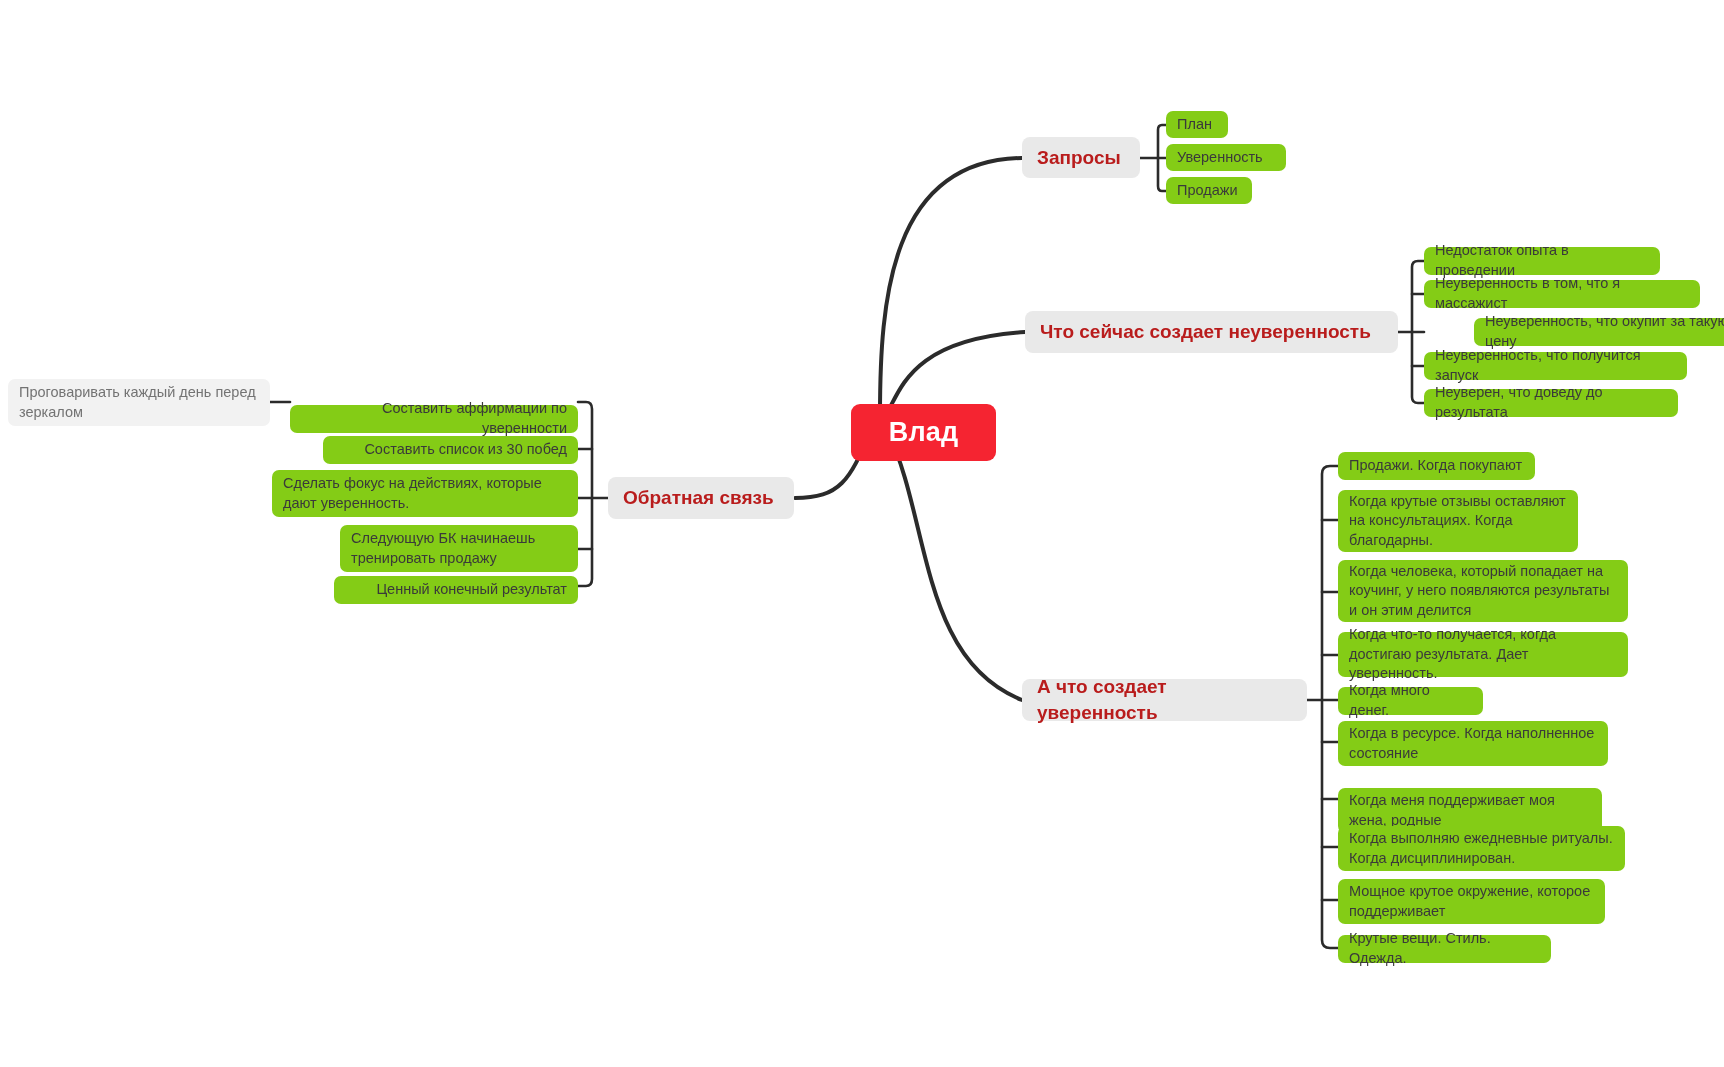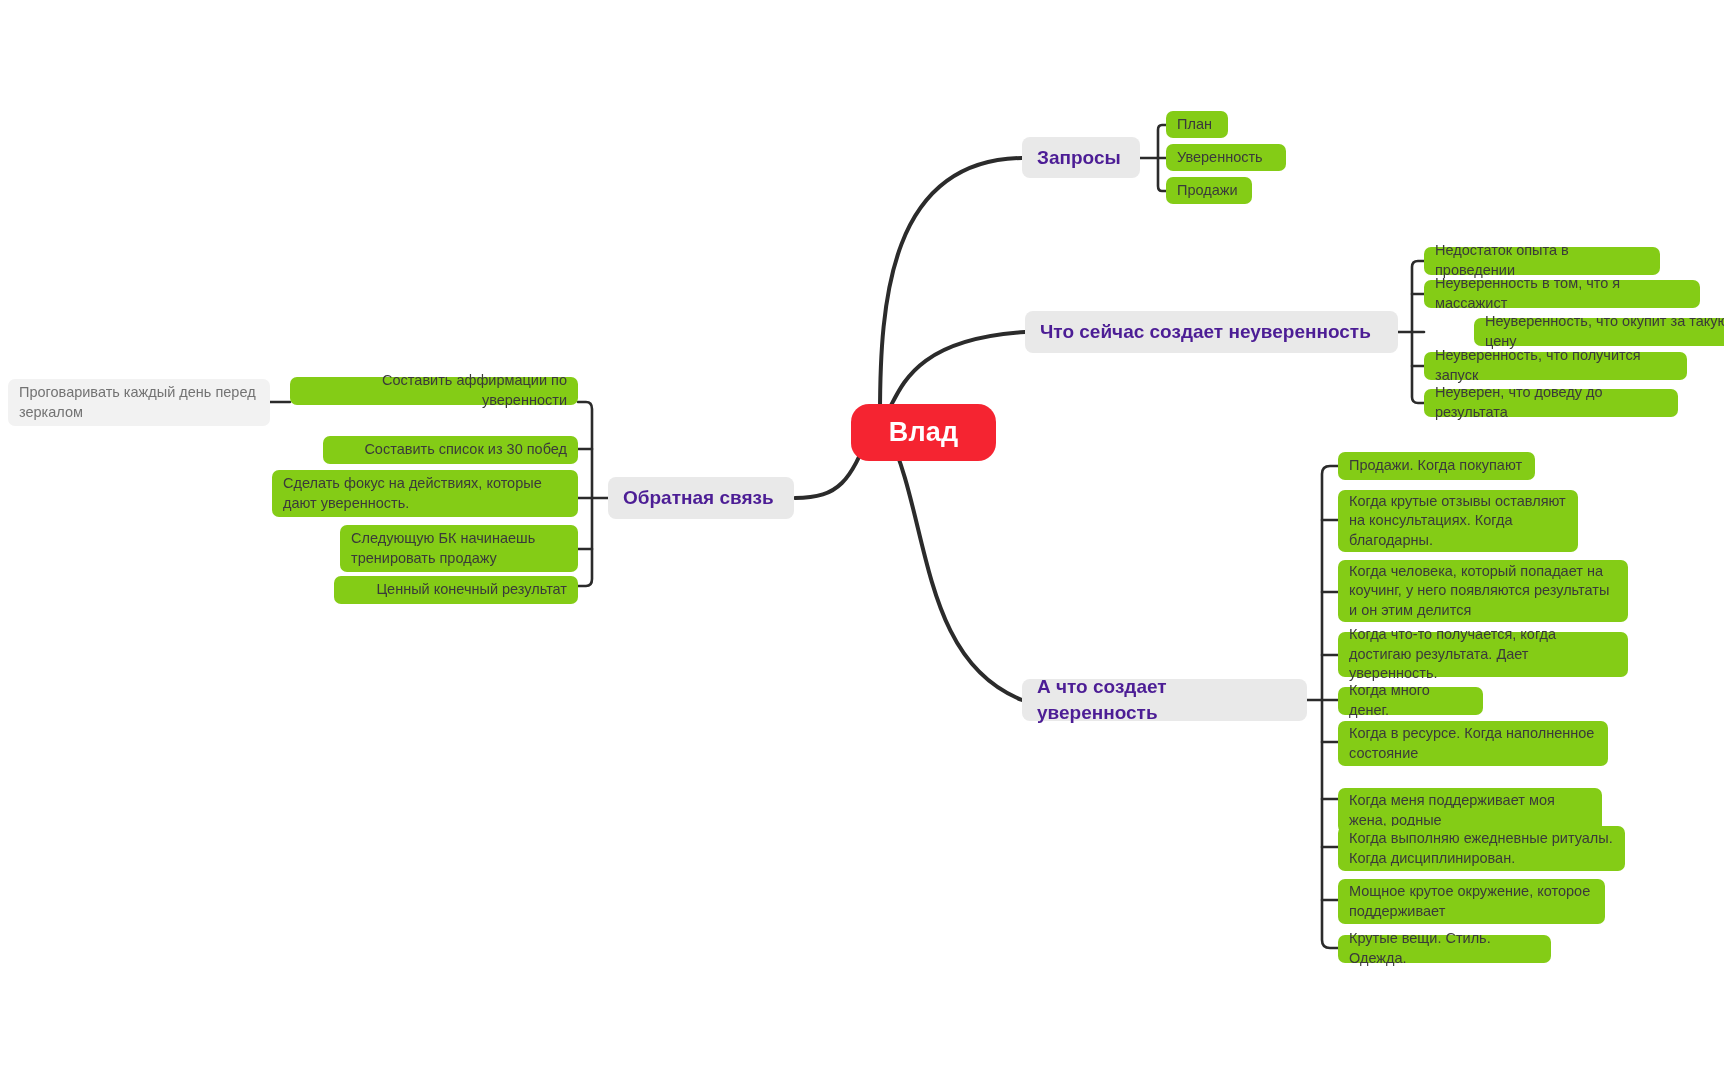--- a/index.html
+++ b/index.html
@@ -34,29 +34,29 @@
     display: flex;
     align-items: center;
     line-height: 1.35;
     white-space: pre-wrap;
   }
   .node.root {
     background: #f52431;
     color: #ffffff;
     font-size: 27px;
     font-weight: 700;
-    border-radius: 18px;
+    border-radius: 9px;
     justify-content: center;
     letter-spacing: .2px;
   }
   .node.level1 {
     background: #e9e9e9;
     font-size: 19px;
     font-weight: 600;
-    color: #4c1d95;
+    color: #b91c1c;
     border-radius: 8px;
     padding: 0 15px;
   }
   .node.level2 {
     background: #84cc16;
     font-size: 14.5px;
     font-weight: 400;
     color: #3a3a3a;
     padding: 6px 11px;
   }
@@ -193,21 +193,21 @@
     <span>Мощное крутое окружение, которое поддерживает</span>
   </div>
   <div class="node level2" style="left:1338px; top:935px; width:213px; height:28px;">
     <span>Крутые вещи. Стиль. Одежда.</span>
   </div>
 
   <div class="node level1" style="left:608px; top:477px; width:186px; height:42px;">
     <span>Обратная связь</span>
   </div>
 
-  <div class="node level2 right-align" style="left:290px; top:377px; width:288px; height:28px;">
+  <div class="node level2 right-align" style="left:290px; top:405px; width:288px; height:28px;">
     <span>Составить аффирмации по уверенности</span>
   </div>
   <div class="node level3 multiline" style="left:8px; top:379px; width:262px; height:47px;">
     <span>Проговаривать каждый день перед зеркалом</span>
   </div>
 
   <div class="node level2 right-align" style="left:323px; top:436px; width:255px; height:28px;">
     <span>Составить список из 30 побед</span>
   </div>
   <div class="node level2 multiline" style="left:272px; top:470px; width:306px; height:47px;">

